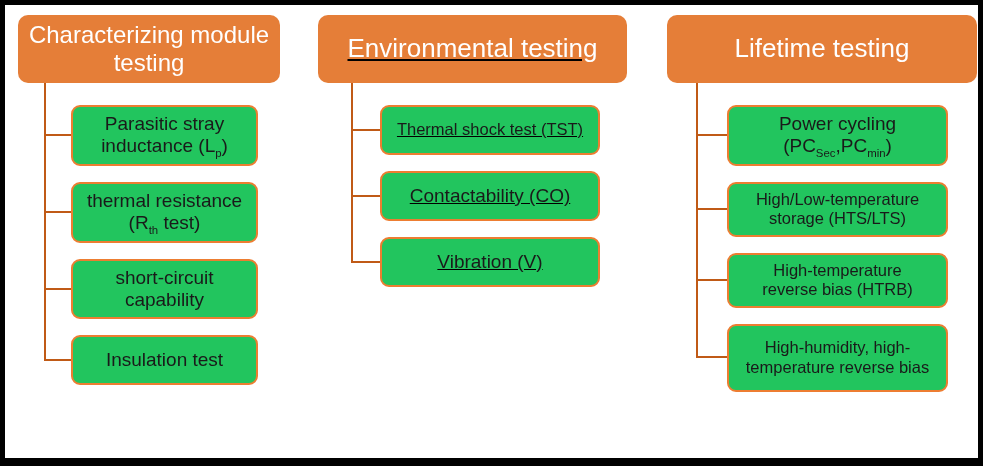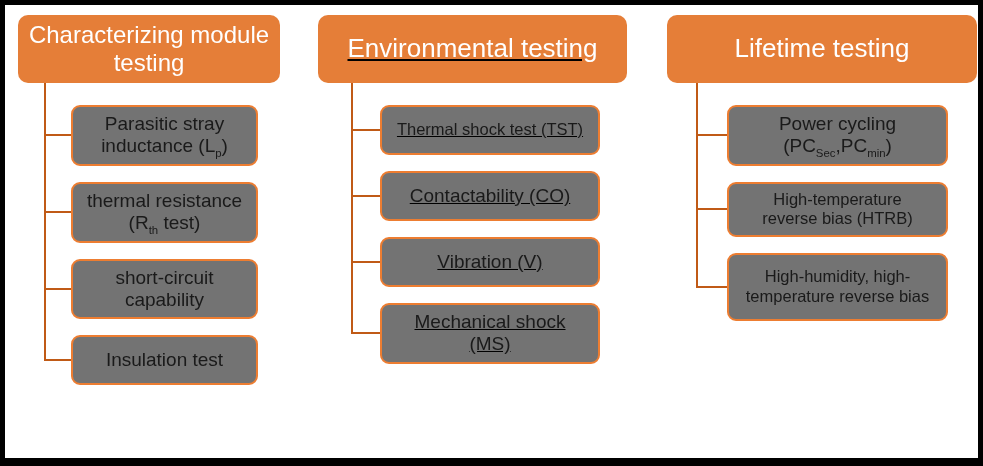--- a/index.html
+++ b/index.html
@@ -49,21 +49,21 @@
   .row::after {
     content:""; position:absolute;
     left:var(--trunk); top:50%; margin-top:-1.25px;
     width:var(--branch); height:0;
     border-top:2.5px solid var(--connector,#C05A16);
   }
 
   .box {
     width:var(--boxw);
     min-height:50px;
-    background:#737373;
+    background:#22c55e;
     border:2.5px solid var(--box-border,#ED7D31);
     border-radius:9px;
     display:flex; align-items:center; justify-content:center;
     text-align:center;
     color:var(--body-text,#1a1a1a);
     font-size:19px; line-height:1.18;
     padding:6px 8px;
   }
   .box.small { font-size:16.5px; }
   .box.tall { min-height:68px; }
@@ -120,39 +120,39 @@
       <div class="row">
         <div class="box">
           <span>Contactability (CO)</span>
         </div>
       </div>
       <div class="row">
         <div class="box">
           <span>Vibration (V)</span>
         </div>
       </div>
-      <div class="row">
-        <div class="box">
-          <span>
-            <span>Mechanical shock</span><br>
-            <span>(MS)</span>
-          </span>
-        </div>
-      </div>
     </div>
   </div>
 
   <div class="column col3">
     <div class="header">Lifetime testing</div>
     <div class="children">
       <div class="row">
         <div class="box">
           <span>
             <span>Power cycling</span><br>
             <span>(PC</span><sub>Sec</sub><span>,PC</span><sub>min</sub><span>)</span>
+          </span>
+        </div>
+      </div>
+      <div class="row">
+        <div class="box small">
+          <span>
+            <span>High/Low-temperature</span><br>
+            <span>storage (HTS/LTS)</span>
           </span>
         </div>
       </div>
       <div class="row">
         <div class="box small">
           <span>
             <span>High-temperature</span><br>
             <span>reverse bias (HTRB)</span>
           </span>
         </div>

